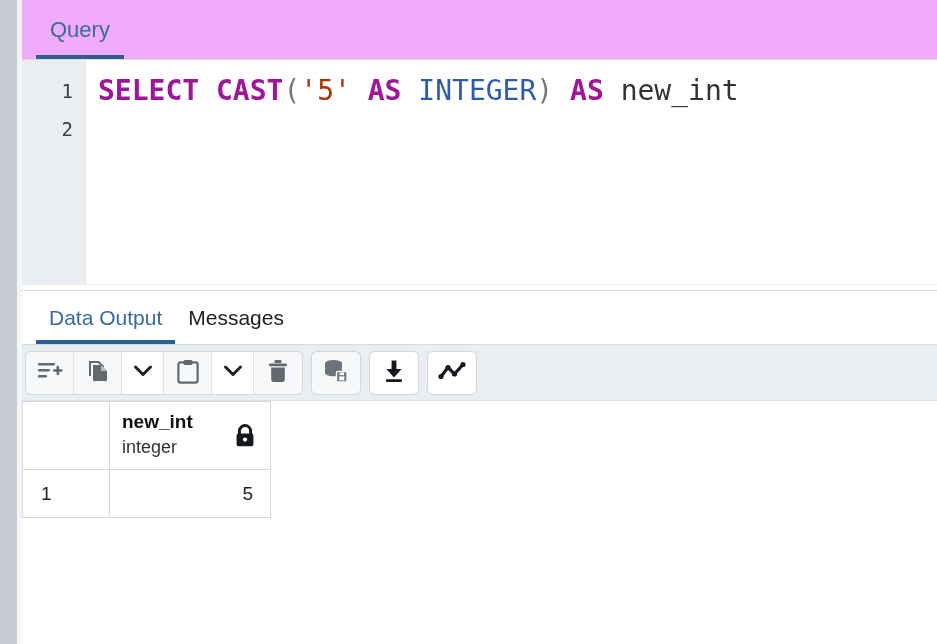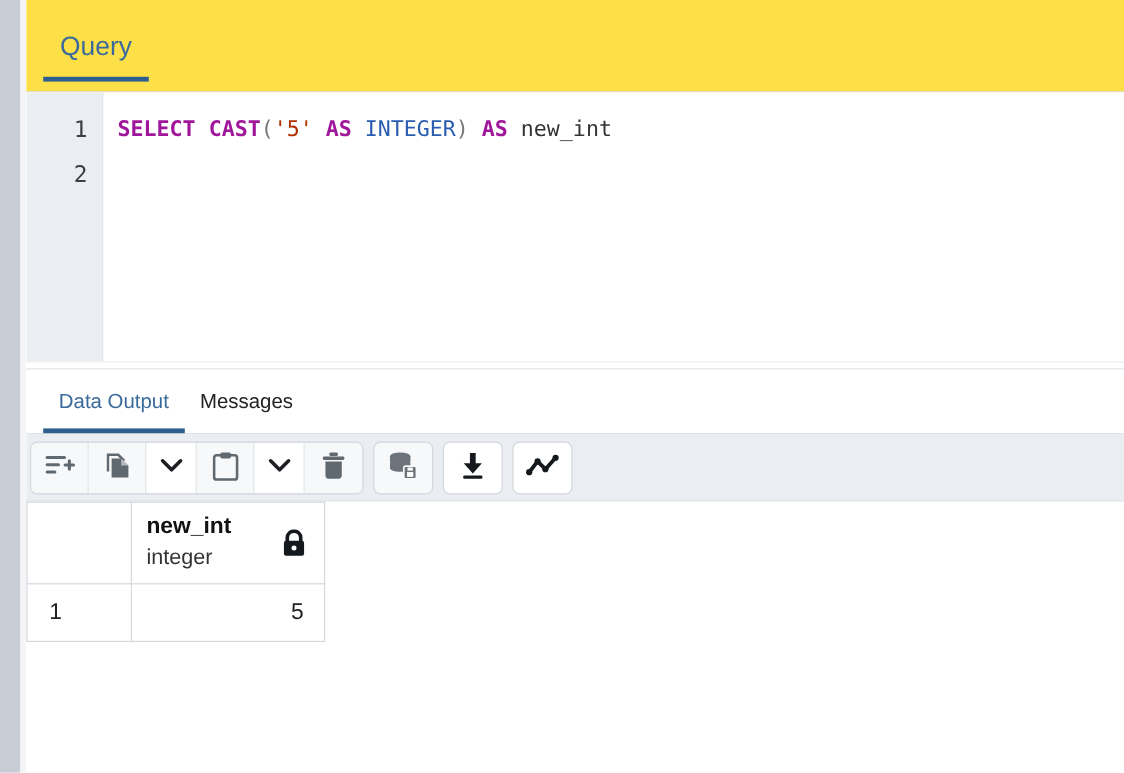--- a/index.html
+++ b/index.html
@@ -33,22 +33,22 @@
   .app {
     position: absolute;
     left: 22px; top: 0;
     width: 915px; height: 644px;
     background: #ffffff;
   }
 
   
   .tabbar {
     position: relative;
-    height: 77px;
-    background: #fde047;
+    height: 60px;
+    background: #f0abfc;
     border-bottom: 1px solid #d7dbe0;
     box-sizing: border-box;
     display: flex;
     align-items: center;
     padding-left: 14px;
   }
   .tab {
     font-size: 22px;
     color: #222222;
     padding: 0 14px;
@@ -93,21 +93,21 @@
     padding-right: 12px;
     font-family: "DejaVu Sans Mono", monospace;
     font-size: 19px;
     color: #3a3f45;
   }
   .code {
     flex: 1 1 auto;
     padding-top: 12px;
     padding-left: 12px;
     font-family: "DejaVu Sans Mono", monospace;
-    font-size: 18px;
+    font-size: 28px;
     line-height: 38px;
     white-space: pre;
     color: #222222;
   }
   .tok-kw   { color: #a0169b; font-weight: bold; }
   .tok-type { color: #2a5db0; }
   .tok-str  { color: #b03000; }
   .tok-punc { color: #777777; }
   .tok-id   { color: #333333; }
 
@@ -125,21 +125,21 @@
   .out-tabbar {
     height: 54px;
     background: #ffffff;
     border-bottom: 1px solid #d7dbe0;
     box-sizing: border-box;
     display: flex;
     align-items: center;
     padding-left: 14px;
   }
   .out-tab {
-    font-size: 17px;
+    font-size: 21px;
     color: #222222;
     padding: 0 13px;
     height: 53px;
     line-height: 53px;
     cursor: pointer;
     position: relative;
     white-space: nowrap;
   }
   .out-tab.active { color: #3a6a9c; }
   .out-tab.active::after {

